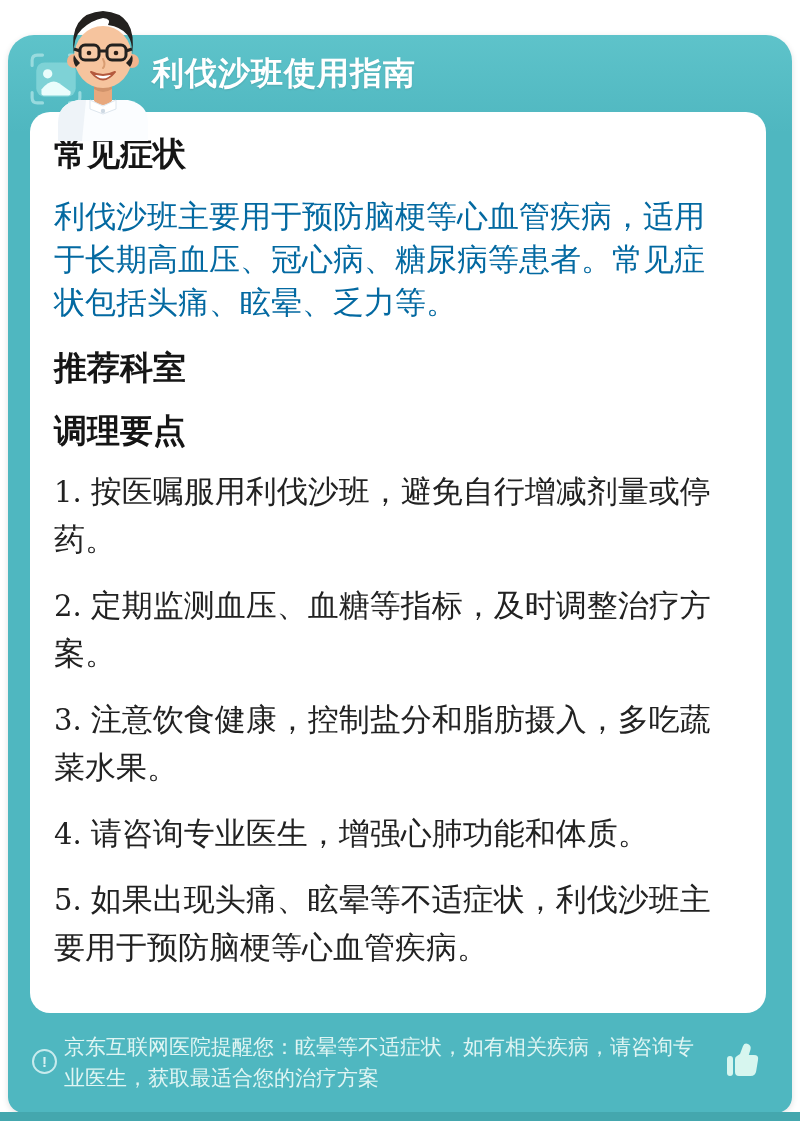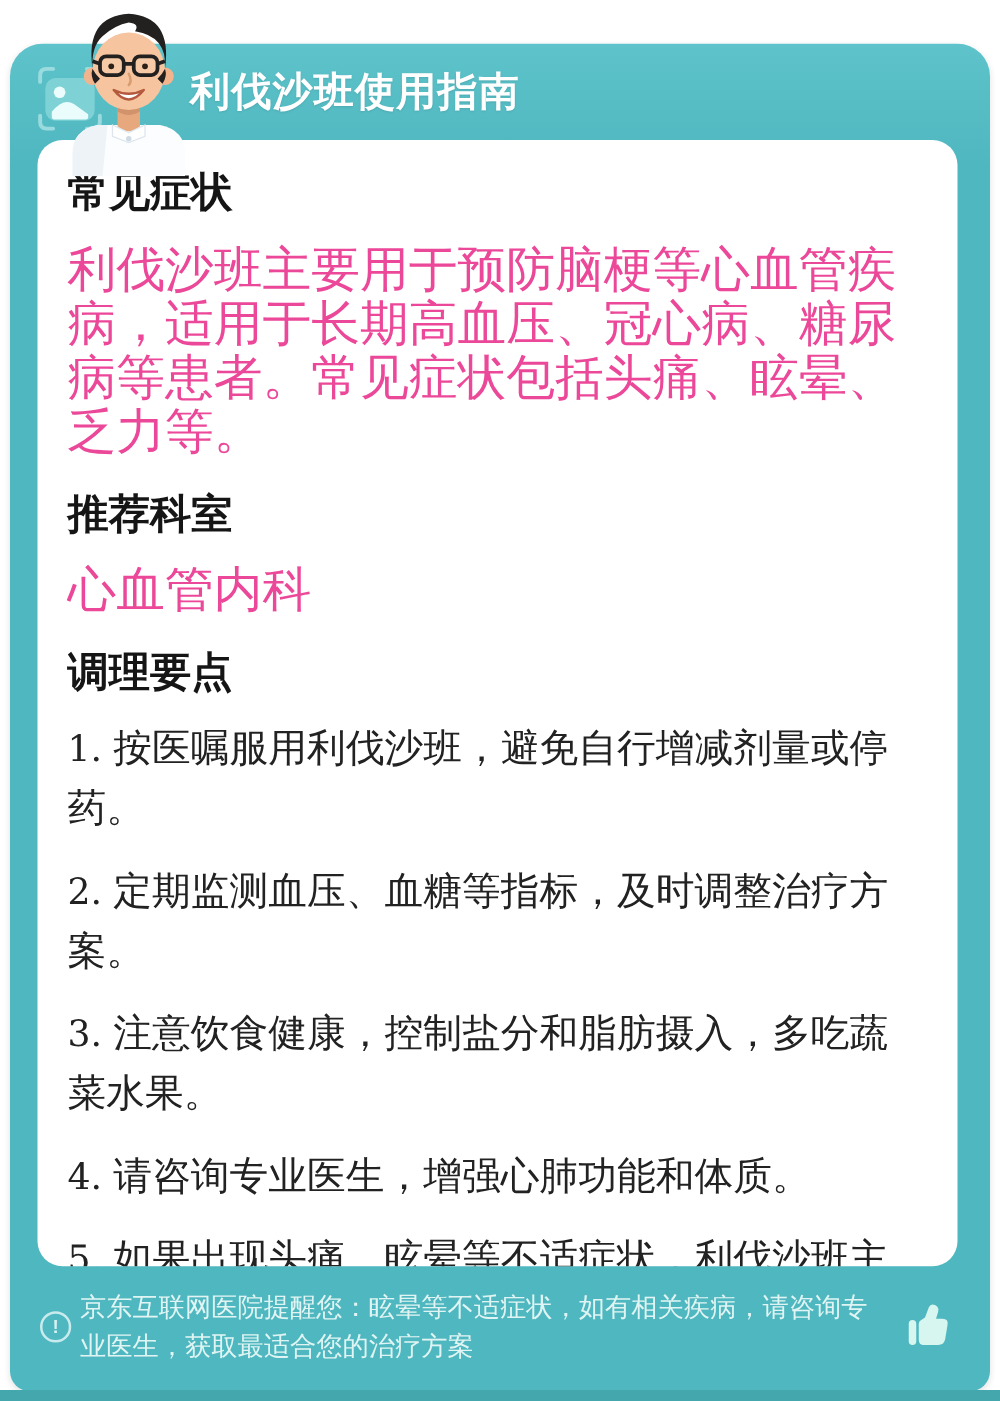--- a/index.html
+++ b/index.html
@@ -61,22 +61,22 @@
   }
   .white-card h2 {
     font-size: 33px;
     font-weight: 700;
     color: #151515;
     line-height: 1.2;
     margin-top: 24px;
   }
   .white-card h2:first-child { margin-top: 0; }
   .white-card p.body {
-    font-size: 39px;
-    color: #ec4899;
+    font-size: 31px;
+    color: #0369a1;
     line-height: 43px;
     margin-top: 21px;
   }
   .tips-list { margin-top: 17px; }
   .tip-item {
     font-size: 31px;
     color: #222222;
     line-height: 48px;
   }
   .tip-item + .tip-item { margin-top: 18px; }
@@ -167,21 +167,20 @@
   <path d="M51,54 q3,6 0,9" fill="none" stroke="#d99d72" stroke-width="2" stroke-linecap="round"></path>
 
   <path d="M39,67 Q51,82 63,67 Q51,73 39,67 Z" fill="#ffffff" stroke="#b4593d" stroke-width="2" stroke-linejoin="round"></path>
 </svg>
 
 <div class="white-card">
   <h2>常见症状</h2>
   <p class="body">利伐沙班主要用于预防脑梗等心血管疾病，适用于长期高血压、冠心病、糖尿病等患者。常见症状包括头痛、眩晕、乏力等。</p>
 
   <h2>推荐科室</h2>
-  <p class="body">心血管内科</p>
 
   <h2>调理要点</h2>
   <div class="tips-list">
     <p class="tip-item"><span class="tip-num">1.</span><span>按医嘱服用利伐沙班，避免自行增减剂量或停药。</span></p>
     <p class="tip-item"><span class="tip-num">2.</span><span>定期监测血压、血糖等指标，及时调整治疗方案。</span></p>
     <p class="tip-item"><span class="tip-num">3.</span><span>注意饮食健康，控制盐分和脂肪摄入，多吃蔬菜水果。</span></p>
     <p class="tip-item"><span class="tip-num">4.</span><span>请咨询专业医生，增强心肺功能和体质。</span></p>
     <p class="tip-item"><span class="tip-num">5.</span><span>如果出现头痛、眩晕等不适症状，利伐沙班主要用于预防脑梗等心血管疾病。</span></p>
   </div>
 </div>

